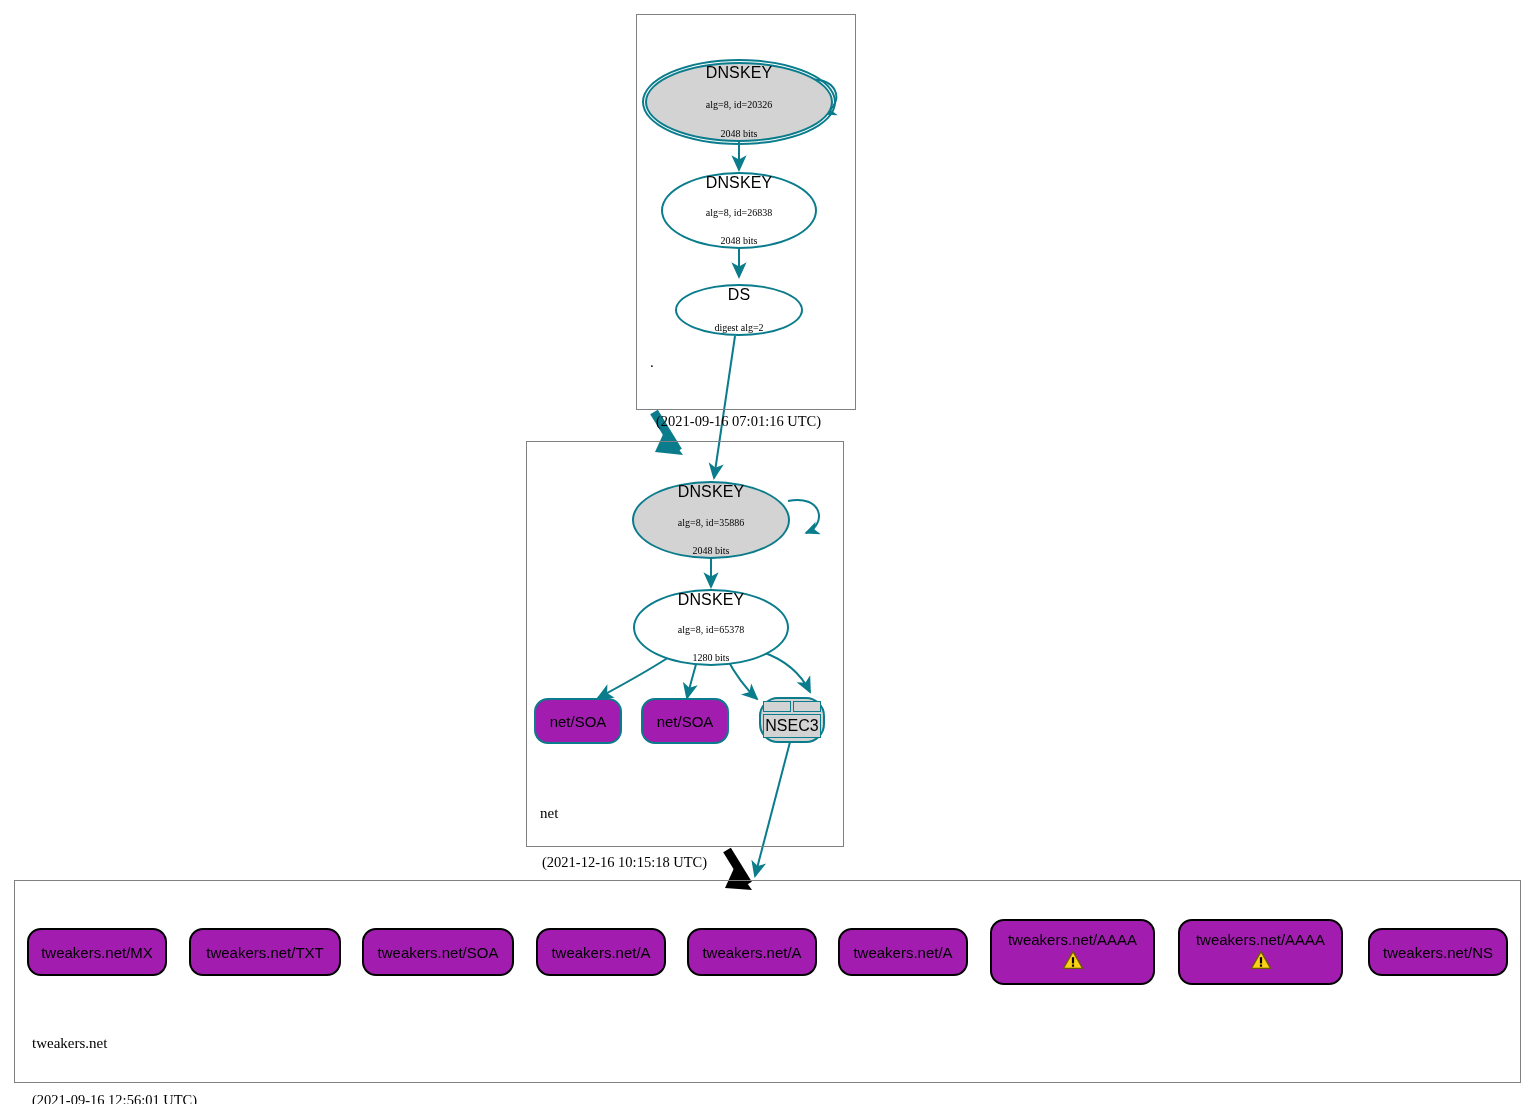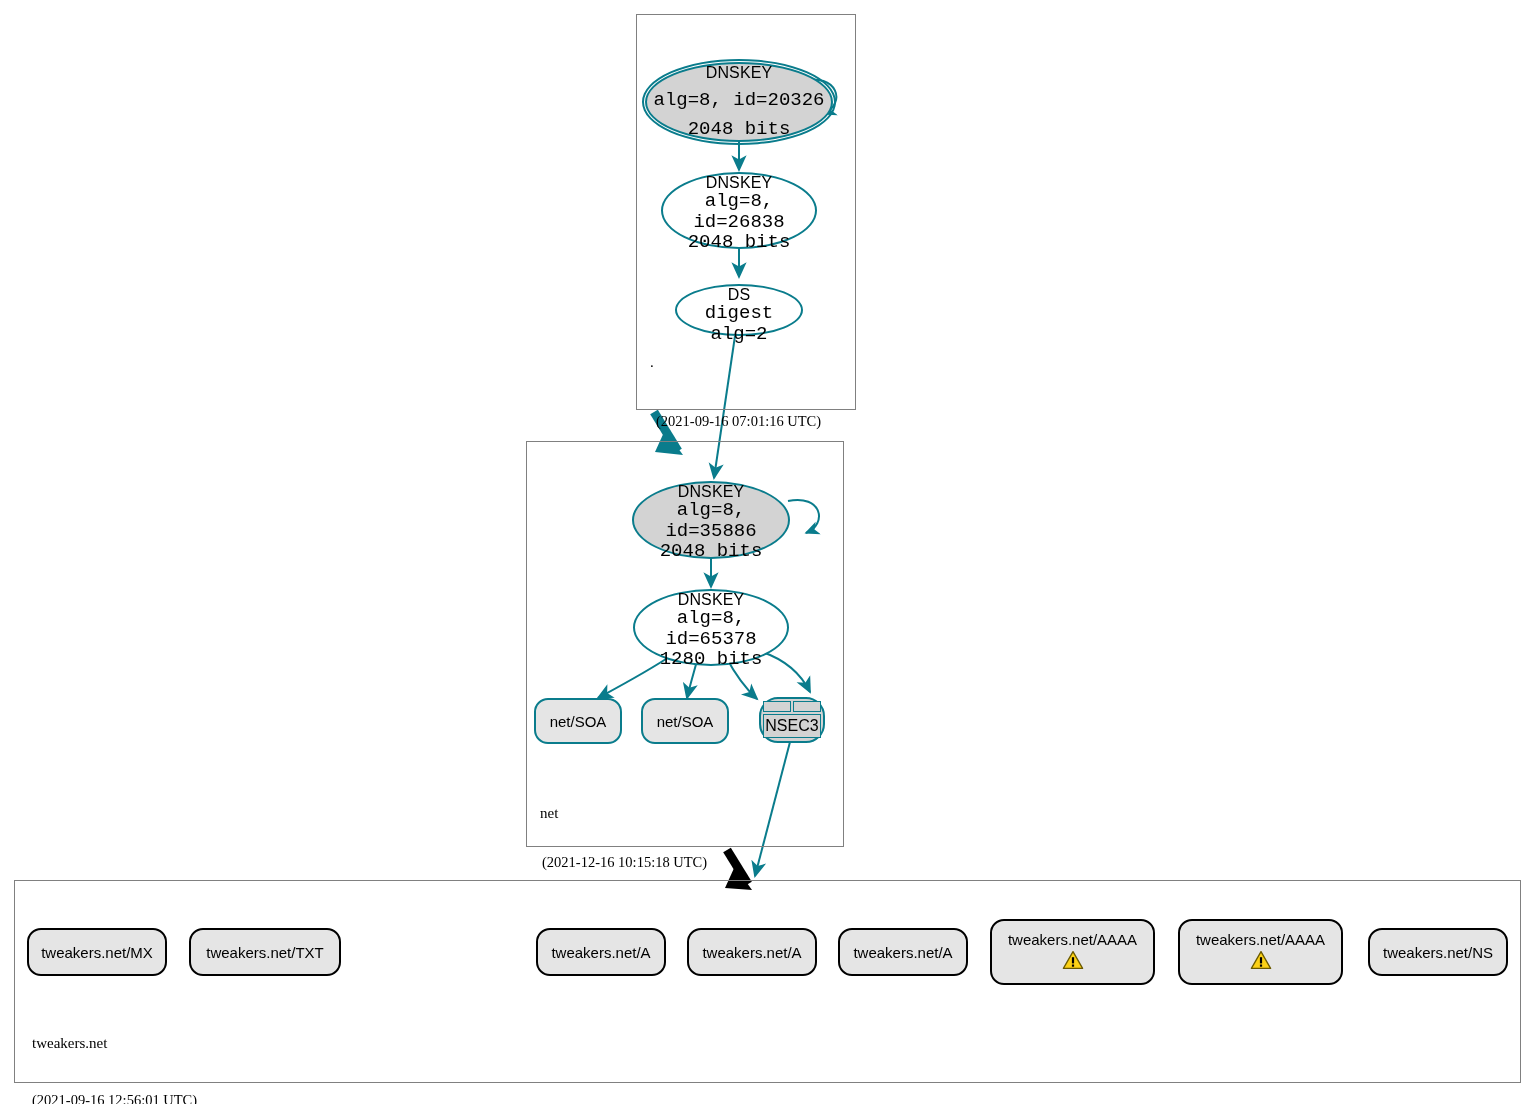--- a/index.html
+++ b/index.html
@@ -77,35 +77,35 @@
     border: 2px solid #0a7c8c;
     border-radius: 50%;
     pointer-events: none;
   }
   .node-title {
     font-family: "Liberation Sans", sans-serif;
     font-size: 16px;
     letter-spacing: .1px;
   }
   .node-sub {
-    font-family: Liberation Mono, monospace;
-    font-size: 19px;
+    font-family: Liberation Serif, serif;
+    font-size: 10px;
   }
 
   
   .rrset-node {
     position: absolute;
     display: flex;
     flex-direction: column;
     align-items: center;
     justify-content: center;
     box-sizing: border-box;
     border: 2px solid #0a7c8c;
     border-radius: 14px;
-    background: #e5e5e5;
+    background: #a21caf;
     font-family: "Liberation Sans", sans-serif;
     font-size: 15px;
     white-space: nowrap;
   }
   .rrset-node.insecure {
     border: 2px solid #000000;
   }
   .warn-icon {
     display: block;
     margin-top: 2px;
@@ -246,20 +246,23 @@
   <div class="zone-caption zone-time" style="left:32px; top:1060px;">(2021-09-16 12:56:01 UTC)</div>
 
   <div class="rrset-node insecure" style="left:27px; top:928px; width:140px; height:48px;">
     <span>tweakers.net/MX</span>
   </div>
 
   <div class="rrset-node insecure" style="left:189px; top:928px; width:152px; height:48px;">
     <span>tweakers.net/TXT</span>
   </div>
 
+  <div class="rrset-node insecure" style="left:362px; top:928px; width:152px; height:48px;">
+    <span>tweakers.net/SOA</span>
+  </div>
 
   <div class="rrset-node insecure" style="left:536px; top:928px; width:130px; height:48px;">
     <span>tweakers.net/A</span>
   </div>
 
   <div class="rrset-node insecure" style="left:687px; top:928px; width:130px; height:48px;">
     <span>tweakers.net/A</span>
   </div>
 
   <div class="rrset-node insecure" style="left:838px; top:928px; width:130px; height:48px;">

